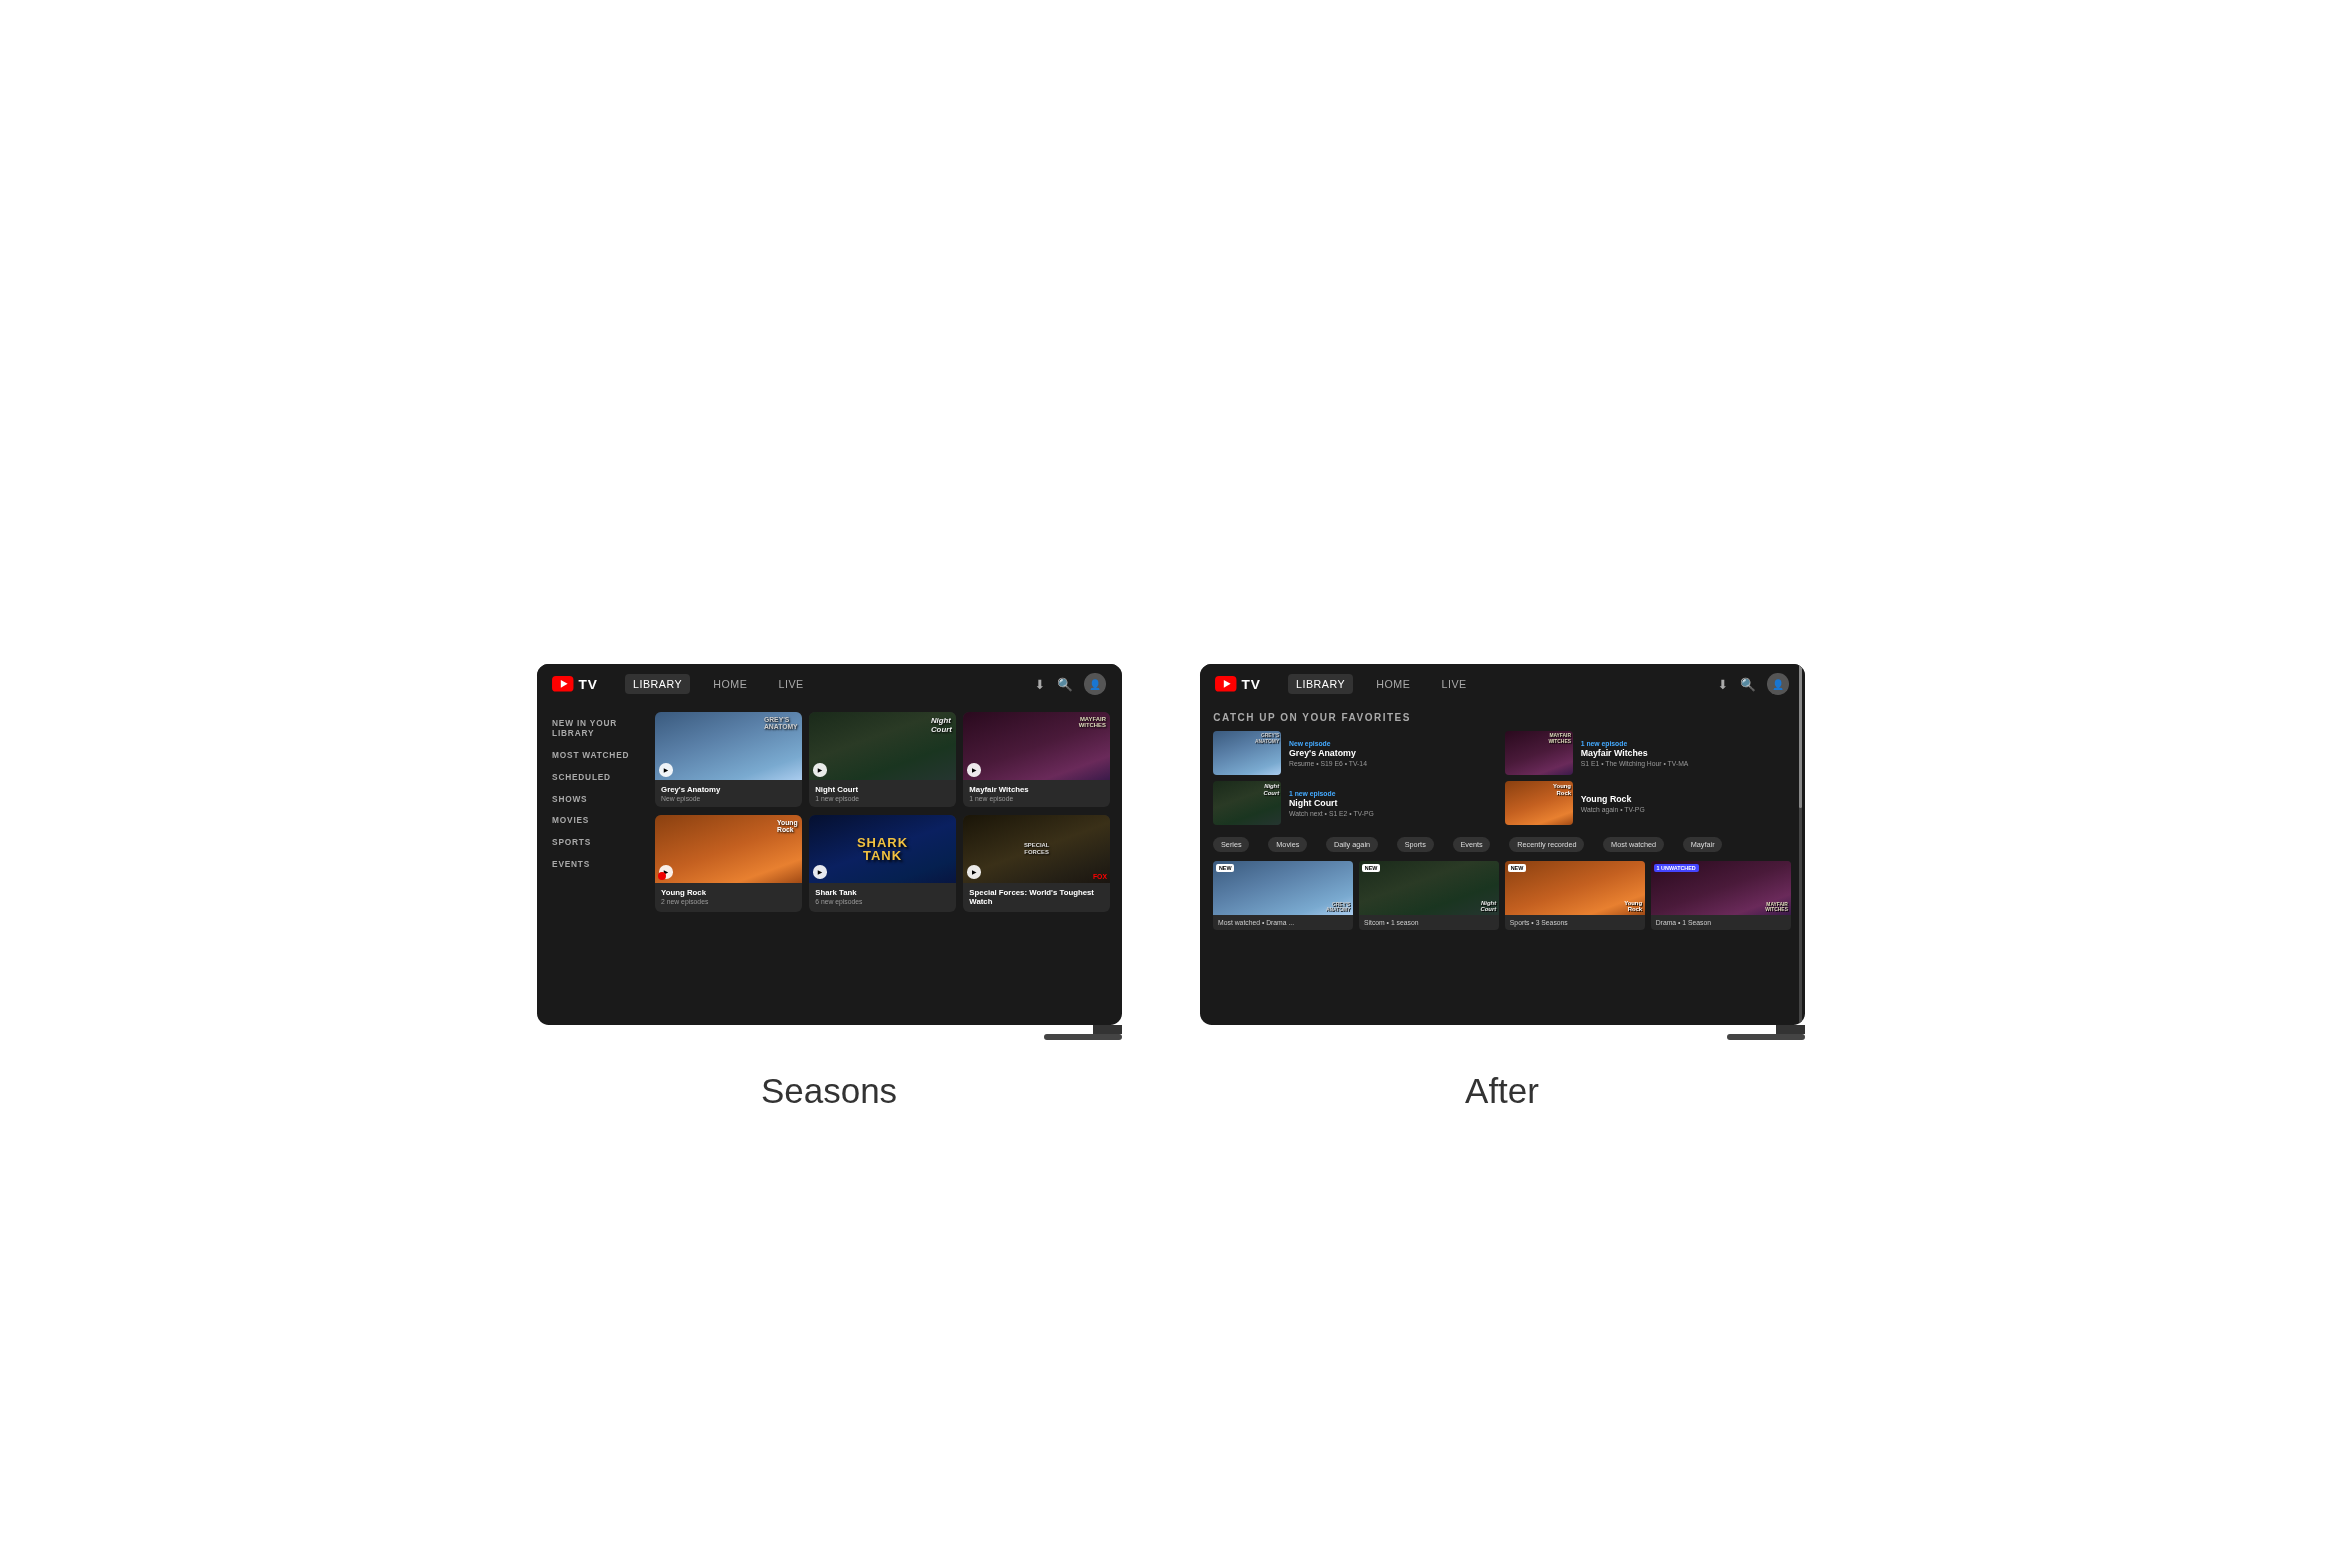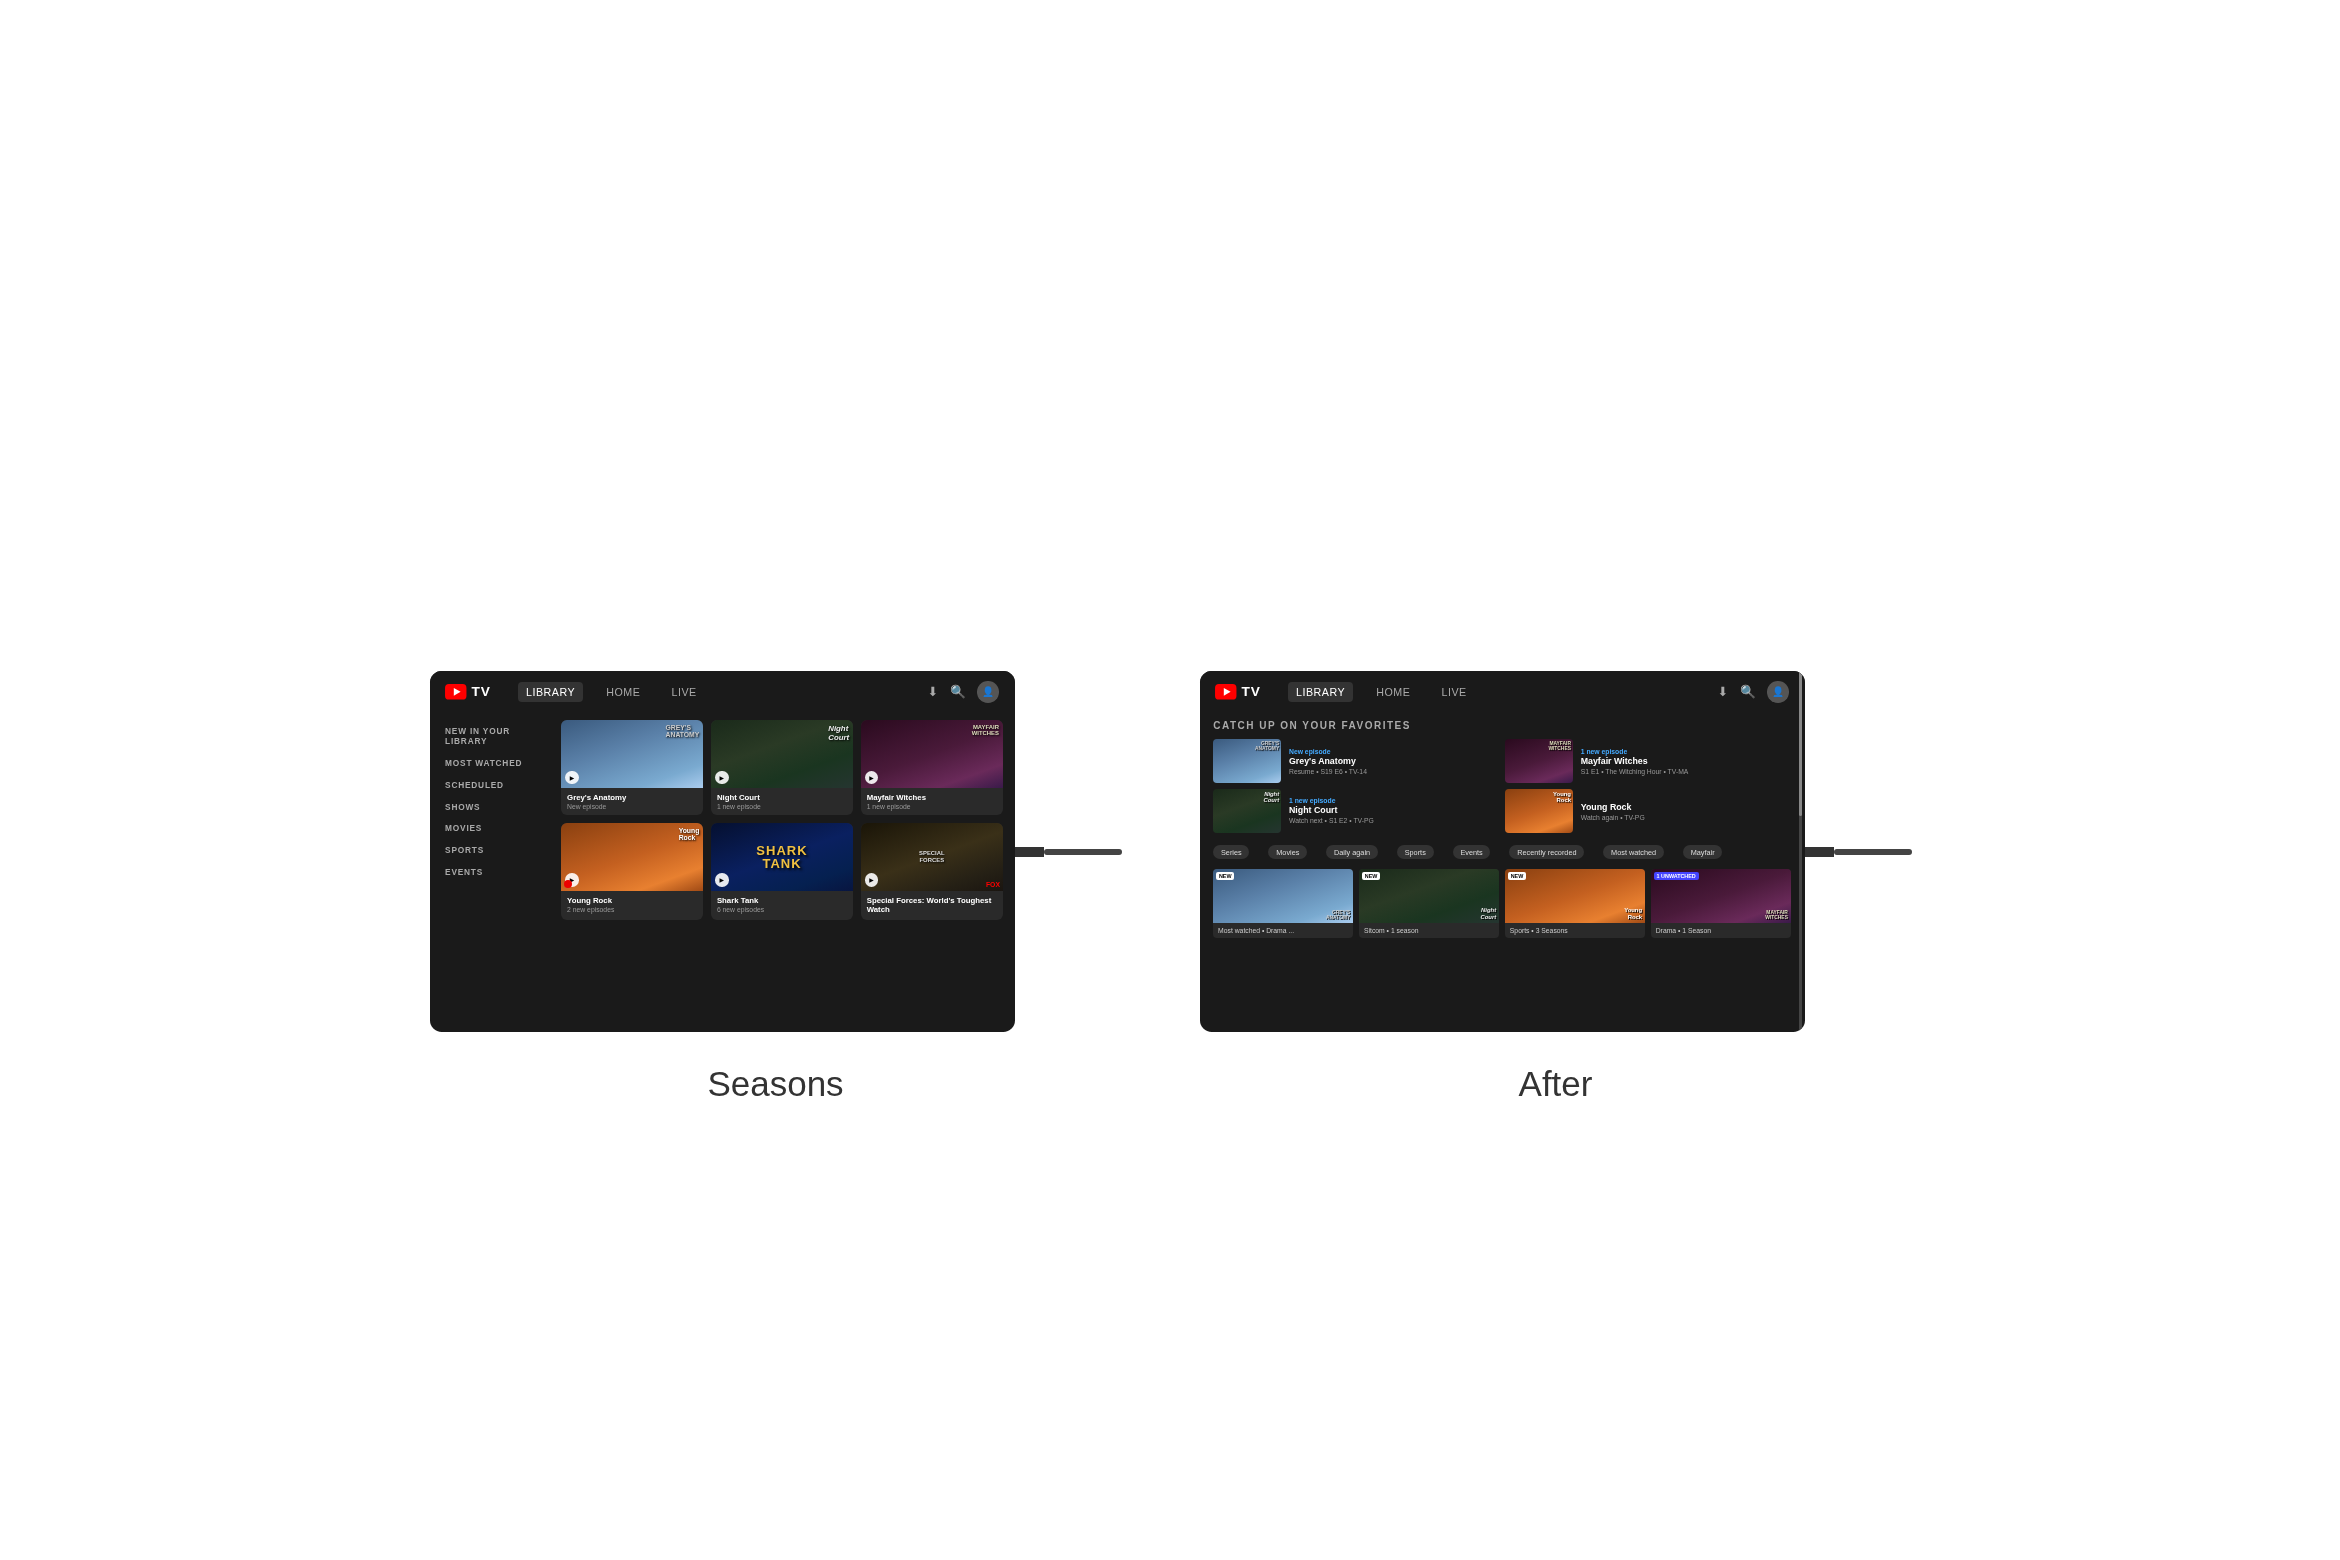--- a/index.html
+++ b/index.html
@@ -117,21 +117,21 @@
       align-items: center;
       justify-content: center;
       font-size: 9.8px;
       color: white;
     }
 
     
     .before-body {
       display: flex;
       padding: 7.8px 11.7px;
-      gap: 13px;
+      gap: 0;
     }
 
     .before-sidebar {
       width: 107px;
       flex-shrink: 0;
     }
 
     .sidebar-item {
       color: #aaa;
       font-size: 8.3px;
@@ -339,22 +339,22 @@
     .scrollbar-thumb {
       width: 100%;
       height: 40%;
       background: #888;
       border-radius: 2px;
     }
 
     
     .tv-stand {
       display: flex;
-      flex-direction: row;
-      align-items: center;
+      flex-direction: column;
+      align-items: flex-end;
       margin-top: 20px;
     }
 
     .stand-neck {
       width: 29px;
       height: 9.8px;
       background: #333;
     }
 
     .stand-base {

